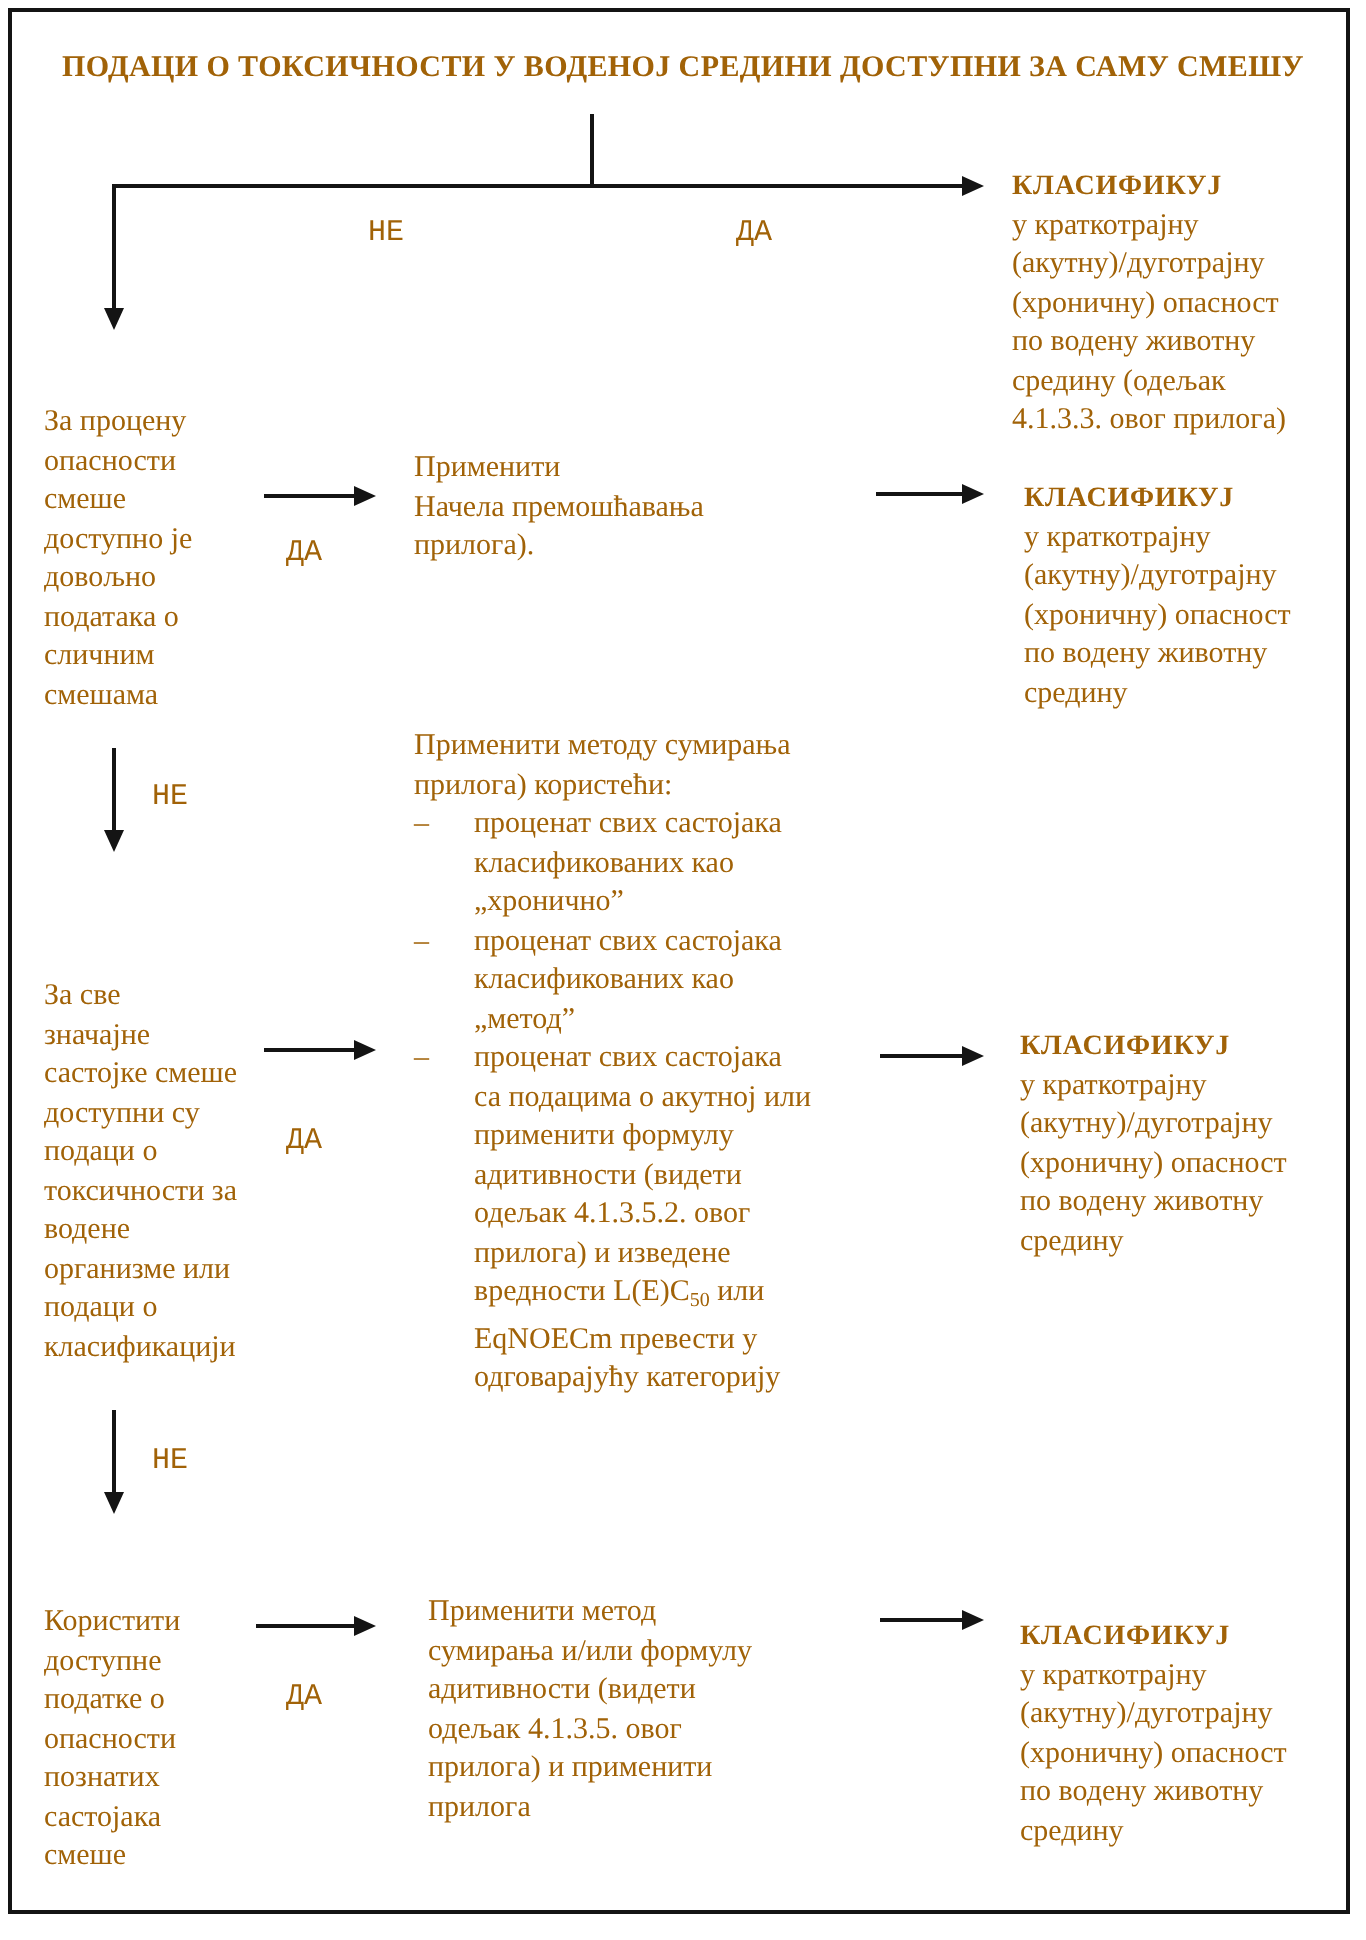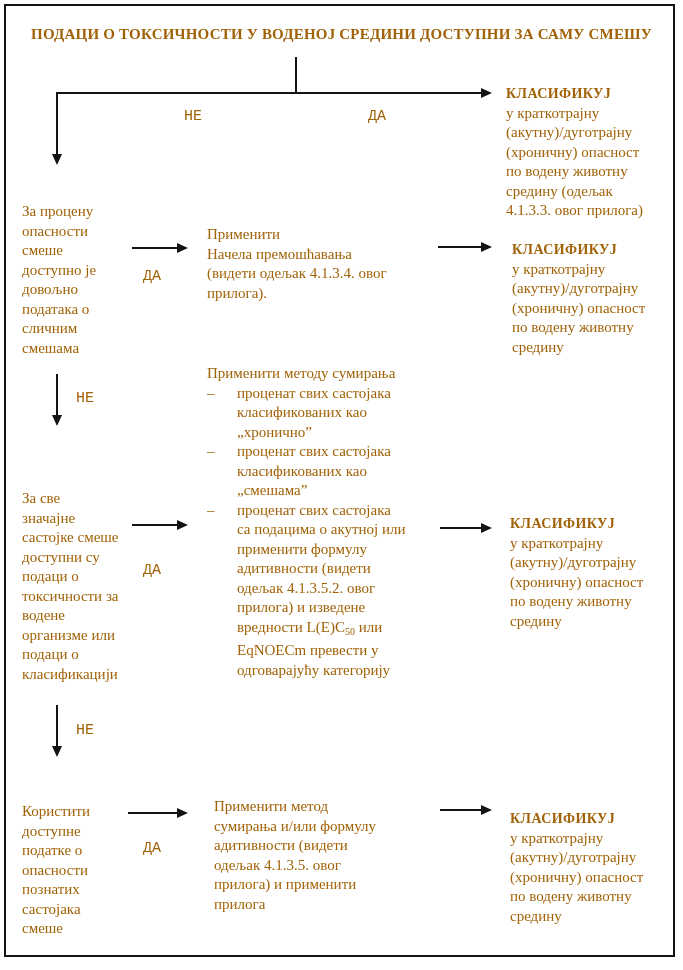--- a/index.html
+++ b/index.html
@@ -72,21 +72,20 @@
     <div class="line">сличним</div>
     <div class="line">смешама</div>
   </div>
   <div class="h-line" style="left:132px; top:247px; width:45px;">
     <span class="head-right"></span>
   </div>
   <div class="blabel" style="left:143px; top:268px;">ДА</div>
   <div class="tb" style="left:207px; top:225px; width:215px;">
     <div class="line">Применити</div>
     <div class="line">Начела премошћавања</div>
-    <div class="line">(видети одељак 4.1.3.4. овог</div>
     <div class="line">прилога).</div>
   </div>
   <div class="h-line" style="left:438px; top:246px; width:43px;">
     <span class="head-right"></span>
   </div>
   <div class="tb" style="left:512px; top:240px; width:170px;">
     <div class="heading">КЛАСИФИКУЈ</div>
     <div class="line">у краткотрајну</div>
     <div class="line">(акутну)/дуготрајну</div>
     <div class="line">(хроничну) опасност</div>
@@ -94,32 +93,33 @@
     <div class="line">средину</div>
   </div>
 
   <div class="v-line" style="left:56px; top:374px; height:41px;">
     <span class="head-down"></span>
   </div>
   <div class="blabel" style="left:76px; top:390px;">НЕ</div>
 
   <div class="tb" style="left:207px; top:364px; width:240px;">
     <div class="line">Применити методу сумирања</div>
+    <div class="line">прилога) користећи:</div>
     <div class="line bullet">
       <span class="dash">–</span>
       <span>проценат свих састојака</span>
     </div>
     <div class="line indent">класификованих као</div>
     <div class="line indent">„хронично”</div>
     <div class="line bullet">
       <span class="dash">–</span>
       <span>проценат свих састојака</span>
     </div>
     <div class="line indent">класификованих као</div>
-    <div class="line indent">„смешама”</div>
+    <div class="line indent">„метод”</div>
     <div class="line bullet">
       <span class="dash">–</span>
       <span>проценат свих састојака</span>
     </div>
     <div class="line indent">са подацима о акутној или</div>
     <div class="line indent">применити формулу</div>
     <div class="line indent">адитивности (видети</div>
     <div class="line indent">одељак 4.1.3.5.2. овог</div>
     <div class="line indent">прилога) и изведене</div>
     <div class="line indent">

